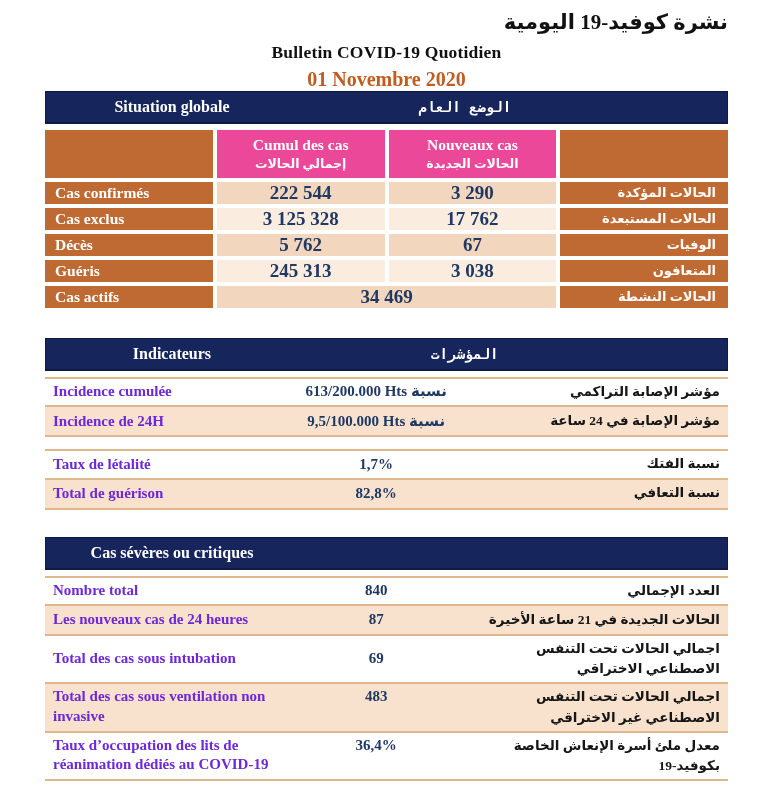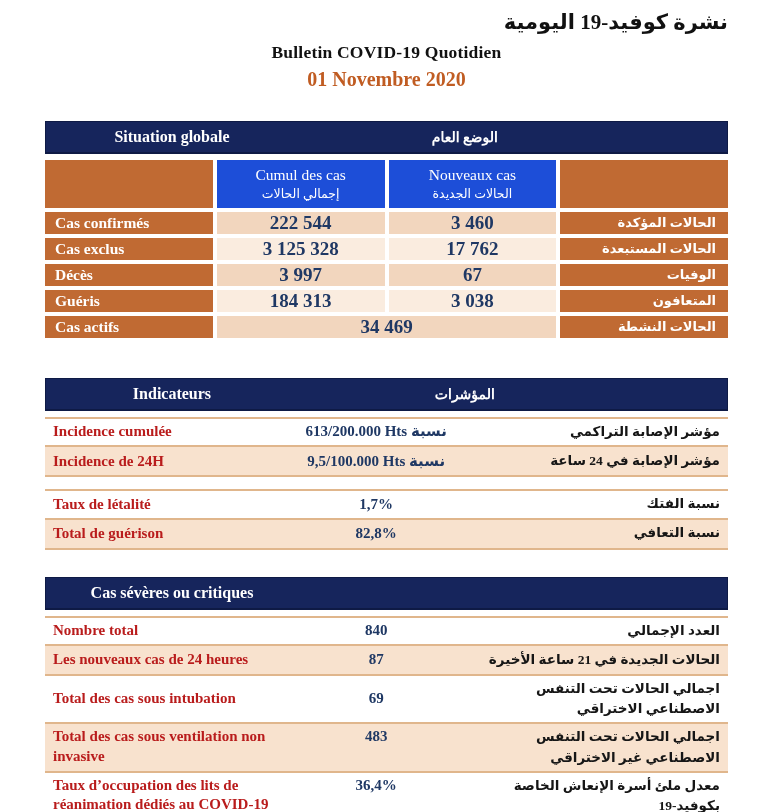--- a/index.html
+++ b/index.html
@@ -30,32 +30,32 @@
   }
   .bar .bar-fr {
     position:absolute; left:0; top:0; width:37%; height:100%;
     display:flex; align-items:center; justify-content:center;
     font-size:16px;
   }
   .bar .bar-ar {
     position:absolute; left:43%; top:0; width:37%; height:100%;
     display:flex; align-items:center; justify-content:center;
     font-size:14px; direction:rtl;
-    font-family:Liberation Serif, serif;
+    font-family:Liberation Mono, monospace;
   }
 
   
   .sit-table {
     border-collapse:separate; border-spacing:4px; table-layout:fixed;
     width:calc(100% + 8px); margin:2px -4px 0 -4px;
   }
   .sit-table col { width:25%; }
   .sit-table td, .sit-table th { height:16px; vertical-align:middle; }
   .cell-orange { background:#c06a33; color:#fff; }
-  th.col-head { background:#1d4ed8; color:#fff; height:48px; font-weight:normal; }
+  th.col-head { background:#ec4899; color:#fff; height:48px; font-weight:bold; }
   th.col-head .h-fr { font-size:15.5px; }
   th.col-head .h-ar {
     font-size:12.5px; margin-top:2px; direction:rtl;
     font-family:"Liberation Serif","DejaVu Sans",serif;
   }
   td.lab-fr { text-align:left; padding-left:10px; font-size:15.5px; }
   td.lab-ar {
     text-align:right; padding-right:12px; font-size:13px; direction:rtl;
     font-family:"Liberation Serif","DejaVu Sans",serif;
   }
@@ -65,36 +65,36 @@
 
   
   .rows-block { margin-top:6px; }
   .irow {
     display:grid; grid-template-columns:37% 23% 40%;
     min-height:30px; align-items:center;
     border-bottom:2px solid #e0b68c;
   }
   .irow.first { border-top:2px solid #e0b68c; }
   .irow.peach { background:#f8e2ce; }
-  .irow .c-fr { font-size:15px; color:#b91c1c; padding:3px 4px 3px 8px; line-height:1.3; }
+  .irow .c-fr { font-size:15px; color:#6d28d9; padding:3px 4px 3px 8px; line-height:1.3; }
   .irow .c-val {
     text-align:center; color:#1f3864; font-size:15px; padding:3px 0; line-height:1.3;
     font-family:"Liberation Serif","DejaVu Sans",serif;
   }
   .irow .c-ar {
     text-align:right; direction:rtl; font-size:13.5px; color:#161616;
     padding:3px 8px 3px 4px; line-height:1.5;
     font-family:"Liberation Serif","DejaVu Sans",serif;
   }
   .irow.align-top { align-items:start; }
   .group-gap { height:12px; }
 
-  .sec-2 { margin-top:36px; }
+  .sec-2 { margin-top:26px; }
   .sec-3 { margin-top:27px; }
-  .sec-1 { margin-top:30px; }
+  .sec-1 { }
 </style>
 </head>
 <body>
 
 <div class="page">
 
   <div class="doc-header">
     <div class="title-ar" dir="rtl">نشرة كوفيد-19 اليومية</div>
     <div class="title-fr">Bulletin COVID-19 Quotidien</div>
     <div class="title-date">01 Novembre 2020</div>
@@ -123,38 +123,38 @@
         <th class="col-head">
           <div class="h-fr">Nouveaux cas</div>
           <div class="h-ar">الحالات الجديدة</div>
         </th>
         <th class="cell-orange"></th>
       </tr>
 
       <tr class="shade-a">
         <td class="cell-orange lab-fr">Cas confirmés</td>
         <td class="val">222 544</td>
-        <td class="val">3 460</td>
+        <td class="val">3 290</td>
         <td class="cell-orange lab-ar">الحالات المؤكدة</td>
       </tr>
       <tr class="shade-b">
         <td class="cell-orange lab-fr">Cas exclus</td>
         <td class="val">3 125 328</td>
         <td class="val">17 762</td>
         <td class="cell-orange lab-ar">الحالات المستبعدة</td>
       </tr>
       <tr class="shade-a">
         <td class="cell-orange lab-fr">Décès</td>
-        <td class="val">3 997</td>
+        <td class="val">5 762</td>
         <td class="val">67</td>
         <td class="cell-orange lab-ar">الوفيات</td>
       </tr>
       <tr class="shade-b">
         <td class="cell-orange lab-fr">Guéris</td>
-        <td class="val">184 313</td>
+        <td class="val">245 313</td>
         <td class="val">3 038</td>
         <td class="cell-orange lab-ar">المتعافون</td>
       </tr>
       <tr class="shade-a">
         <td class="cell-orange lab-fr">Cas actifs</td>
         <td class="val" colspan="2">34 469</td>
         <td class="cell-orange lab-ar">الحالات النشطة</td>
       </tr>
     </tbody>
       </table>

